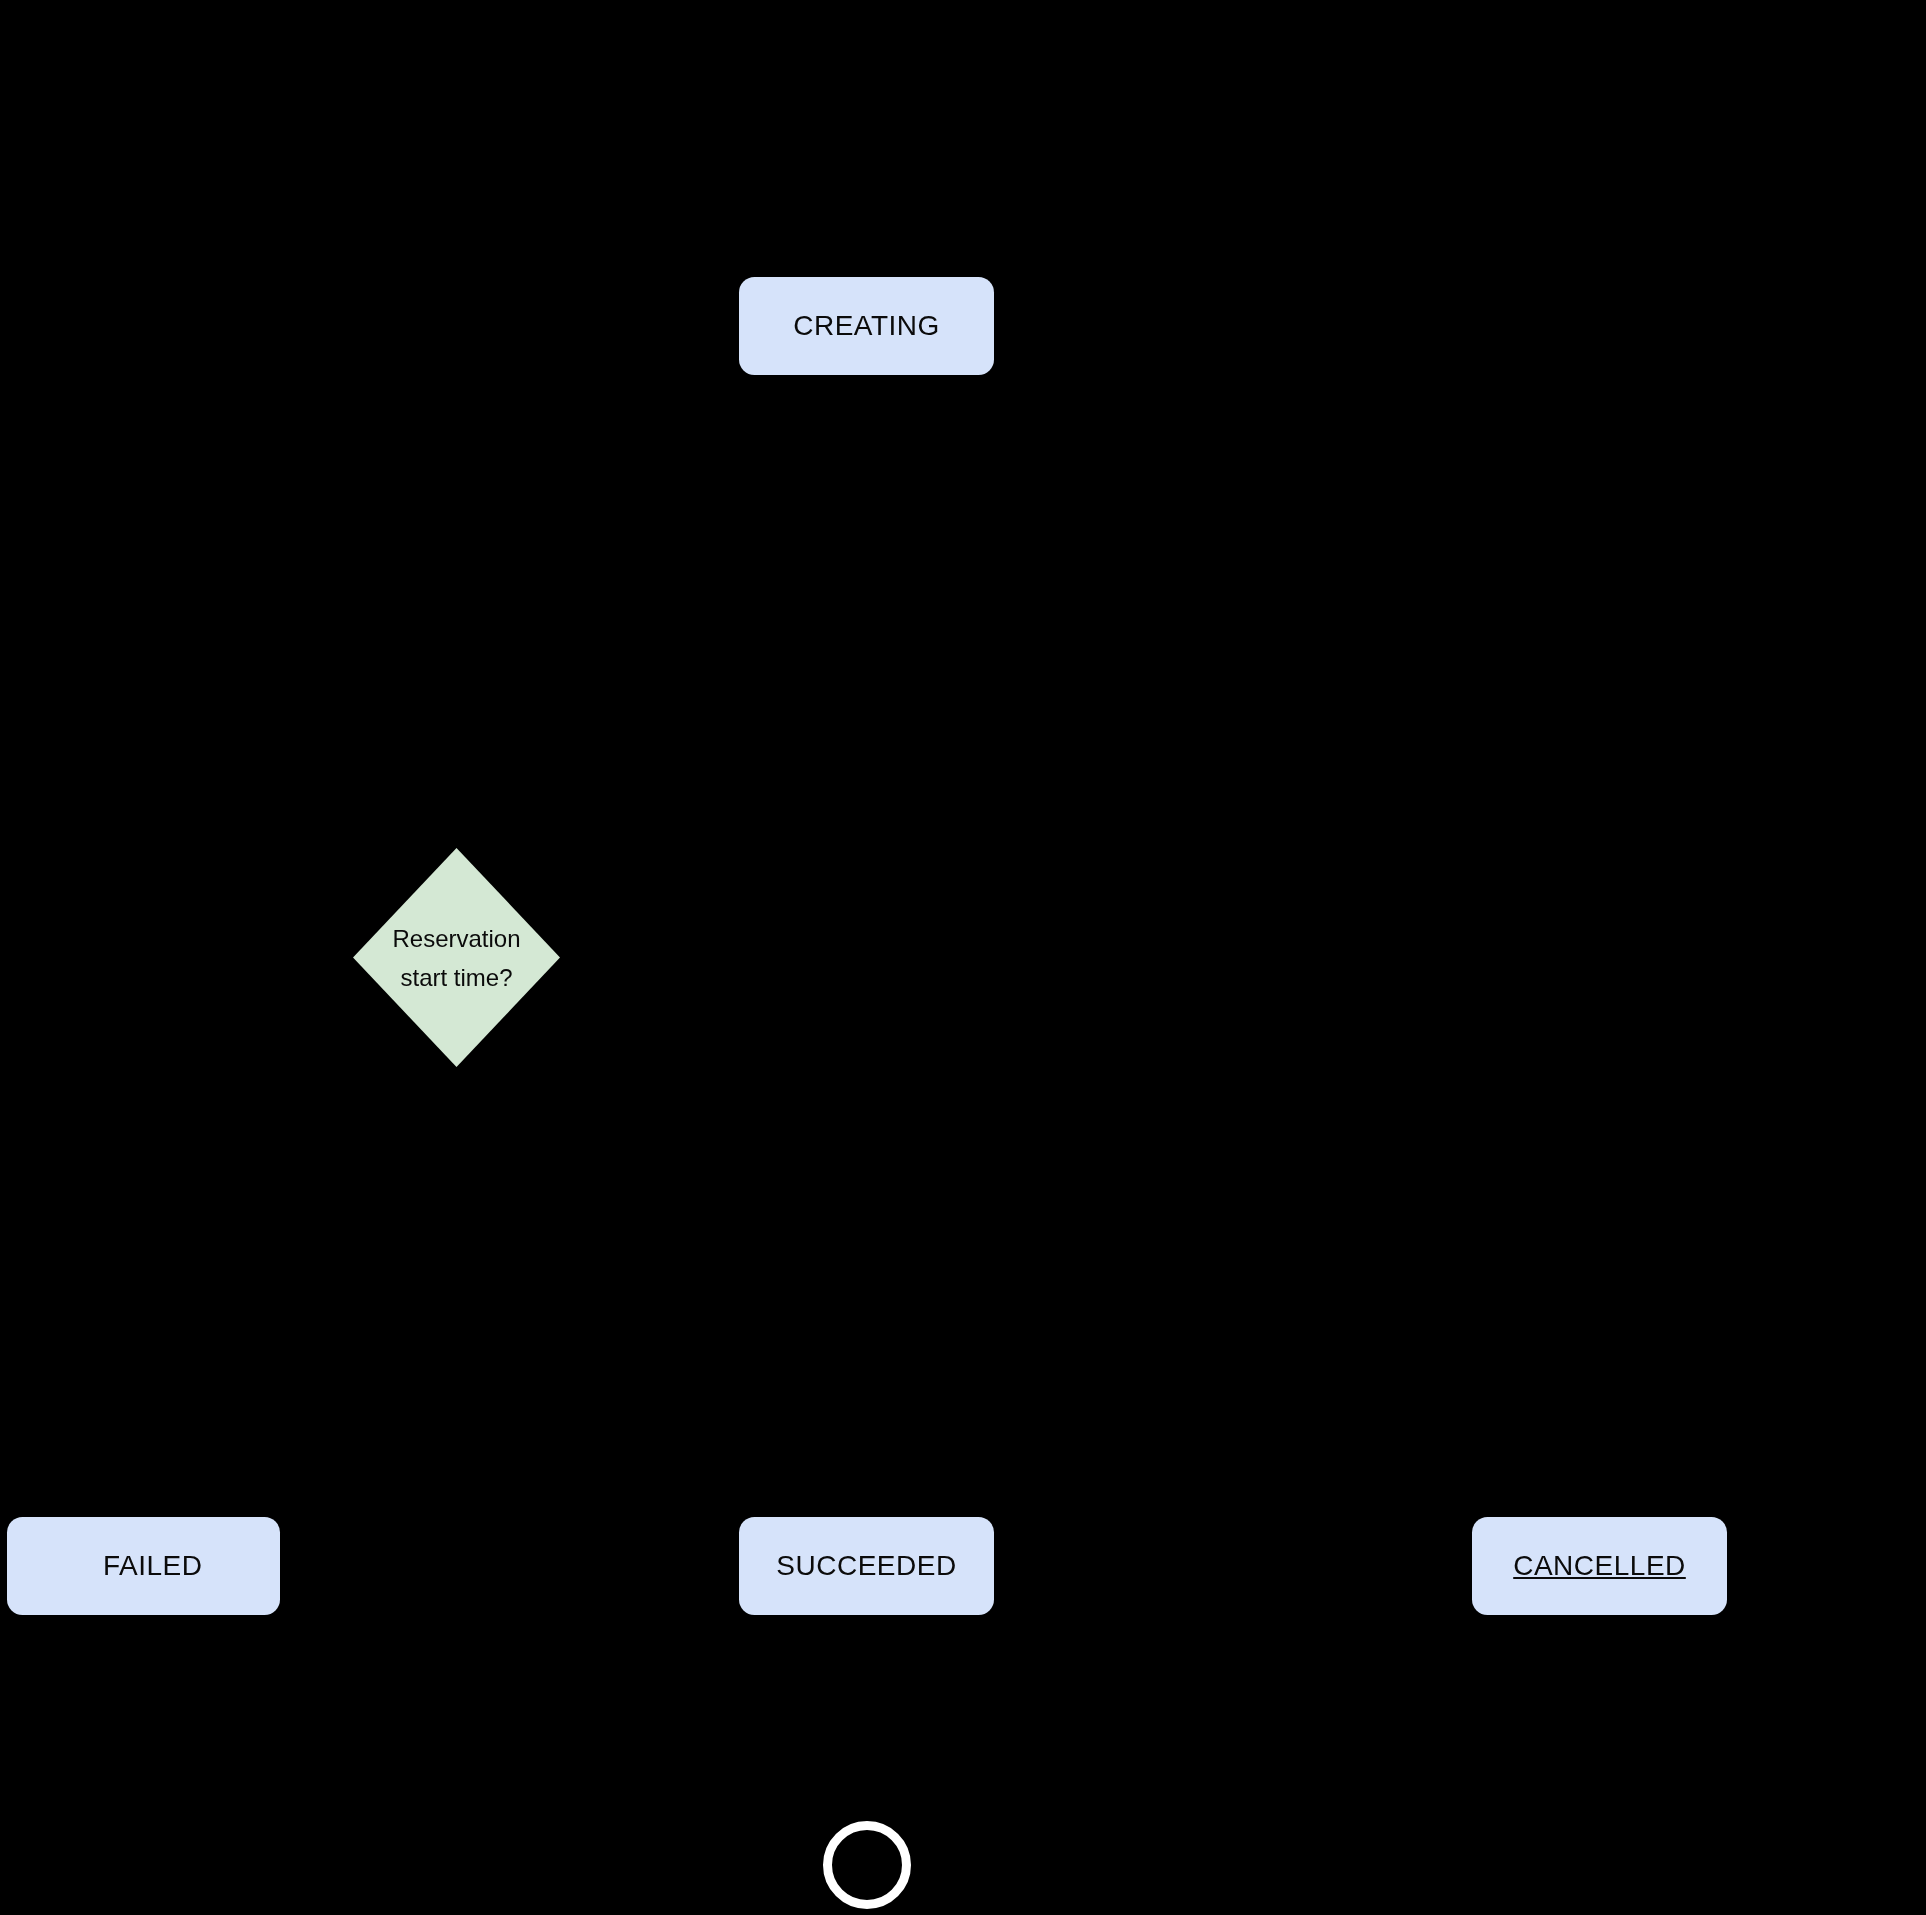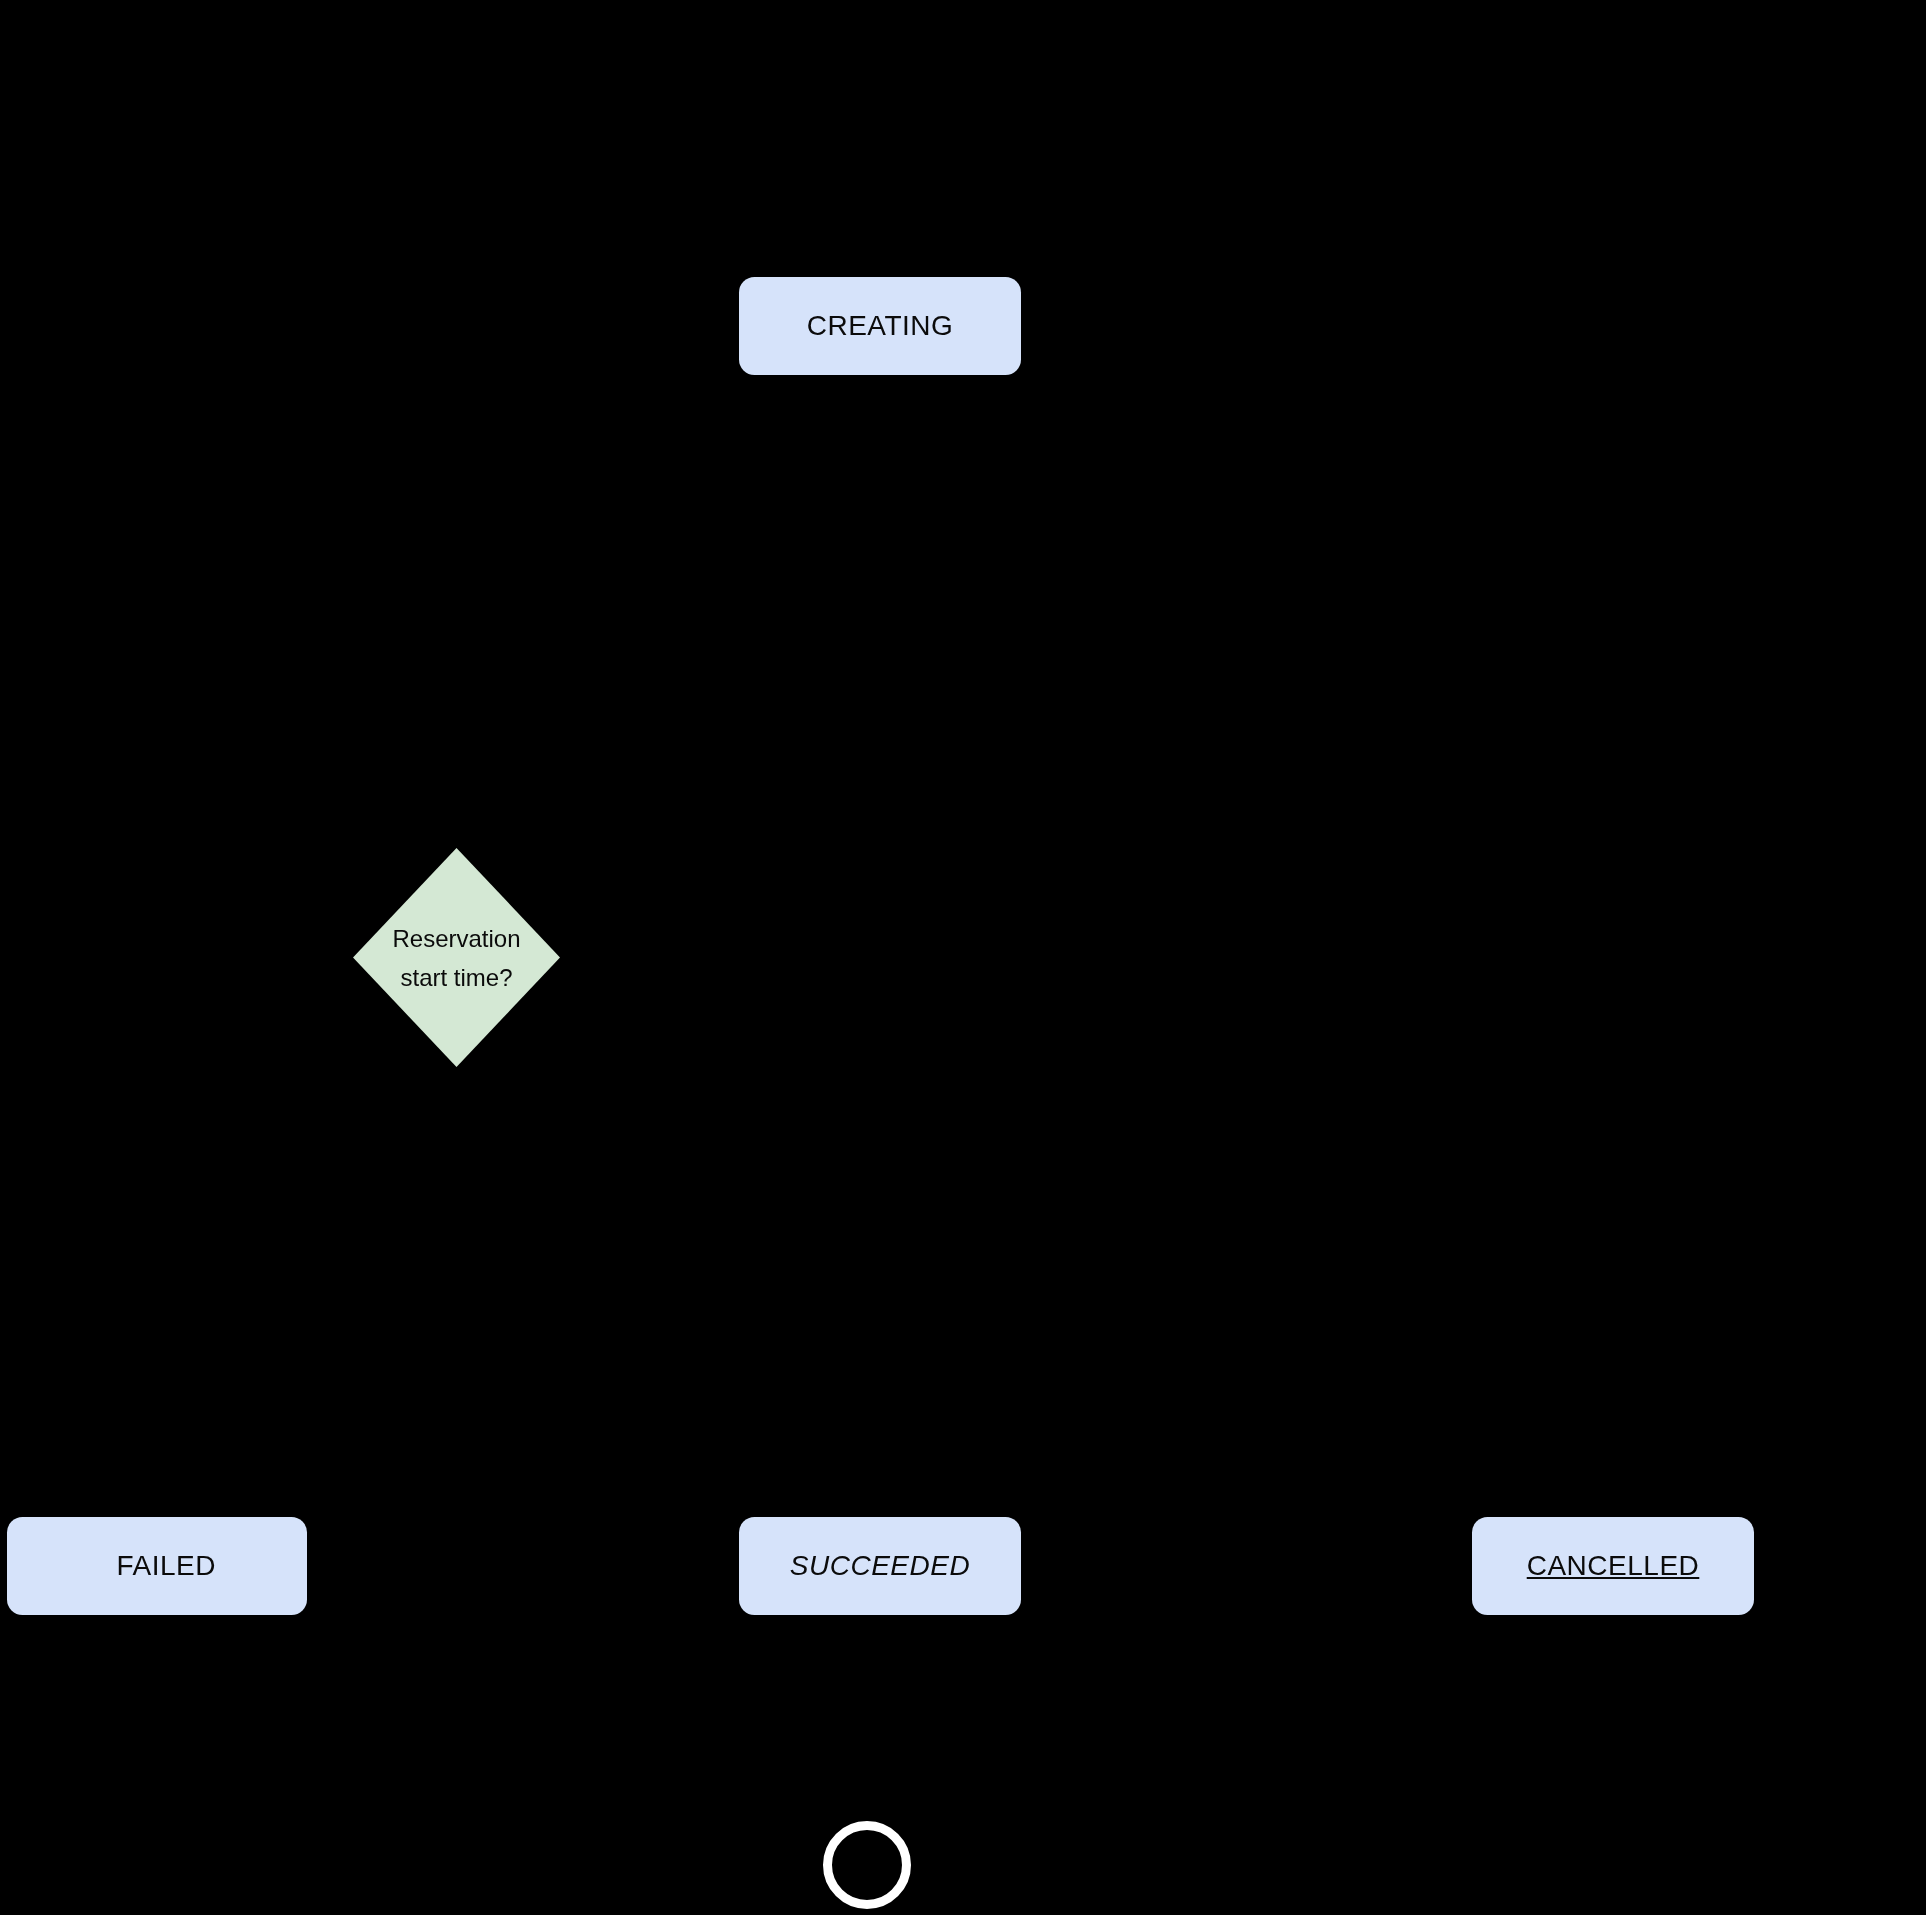--- a/index.html
+++ b/index.html
@@ -12,21 +12,21 @@
     width: 1926px;
     height: 1916px;
     background: #000000;
     overflow: hidden;
     font-family: "Liberation Sans", "DejaVu Sans", sans-serif;
     color: #0b0b0b;
   }
   
   .state {
     position: absolute;
-    width: 282px;
+    width: 255px;
     height: 98px;
     background: #d6e3fa;
     border-radius: 15.5px;
     display: flex;
     align-items: center;
     justify-content: center;
     font-size: 28px;
     letter-spacing: 0.5px;
     color: #0b0b0b;
   }
@@ -64,21 +64,21 @@
     height: 88px;
     box-sizing: border-box;
     border: 9.3px solid #ffffff;
     border-radius: 50%;
     background: transparent;
   }
   
   #node-creating   { left: 739px; top: 277px;  }
   #node-accepted   { left: 739px; top: 591px; }
   #node-failed     { left: 7.2px;   top: 1517px; padding-left: 18px; }
-  #node-succeeded  { left: 739px; top: 1517px; font-style: italic; }
+  #node-succeeded  { left: 739px; top: 1517px; }
   #node-cancelled  { left: 1472px; top: 1517px; text-decoration: underline; }
   #dec-reservation { left: 353px;  top: 848px; }
   #dec-usecase     { left: 764px; top: 848px; }
   #dec-quota       { left: 1168px; top: 848px; }
   #dec-resources   { left: 1168px; top: 1222px; }
 </style>
 </head>
 <body>
 
 <div class="canvas">

